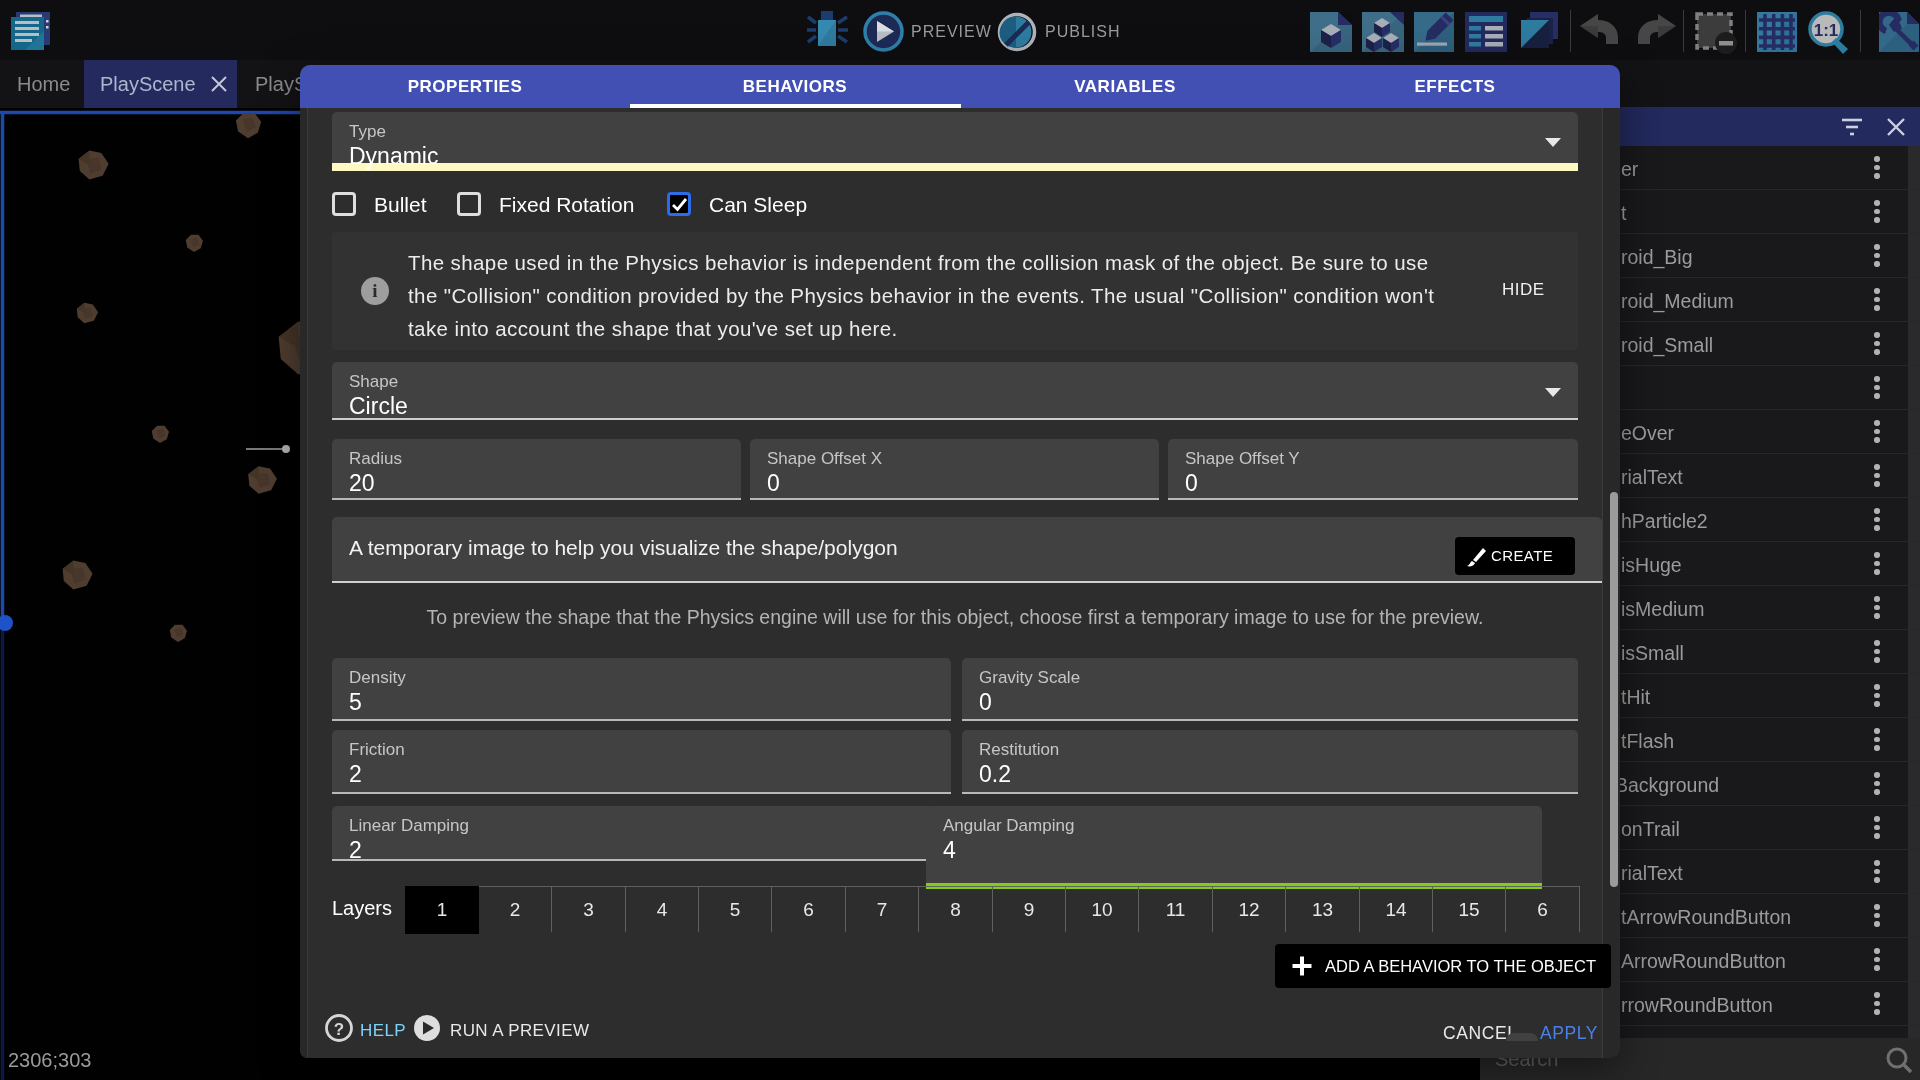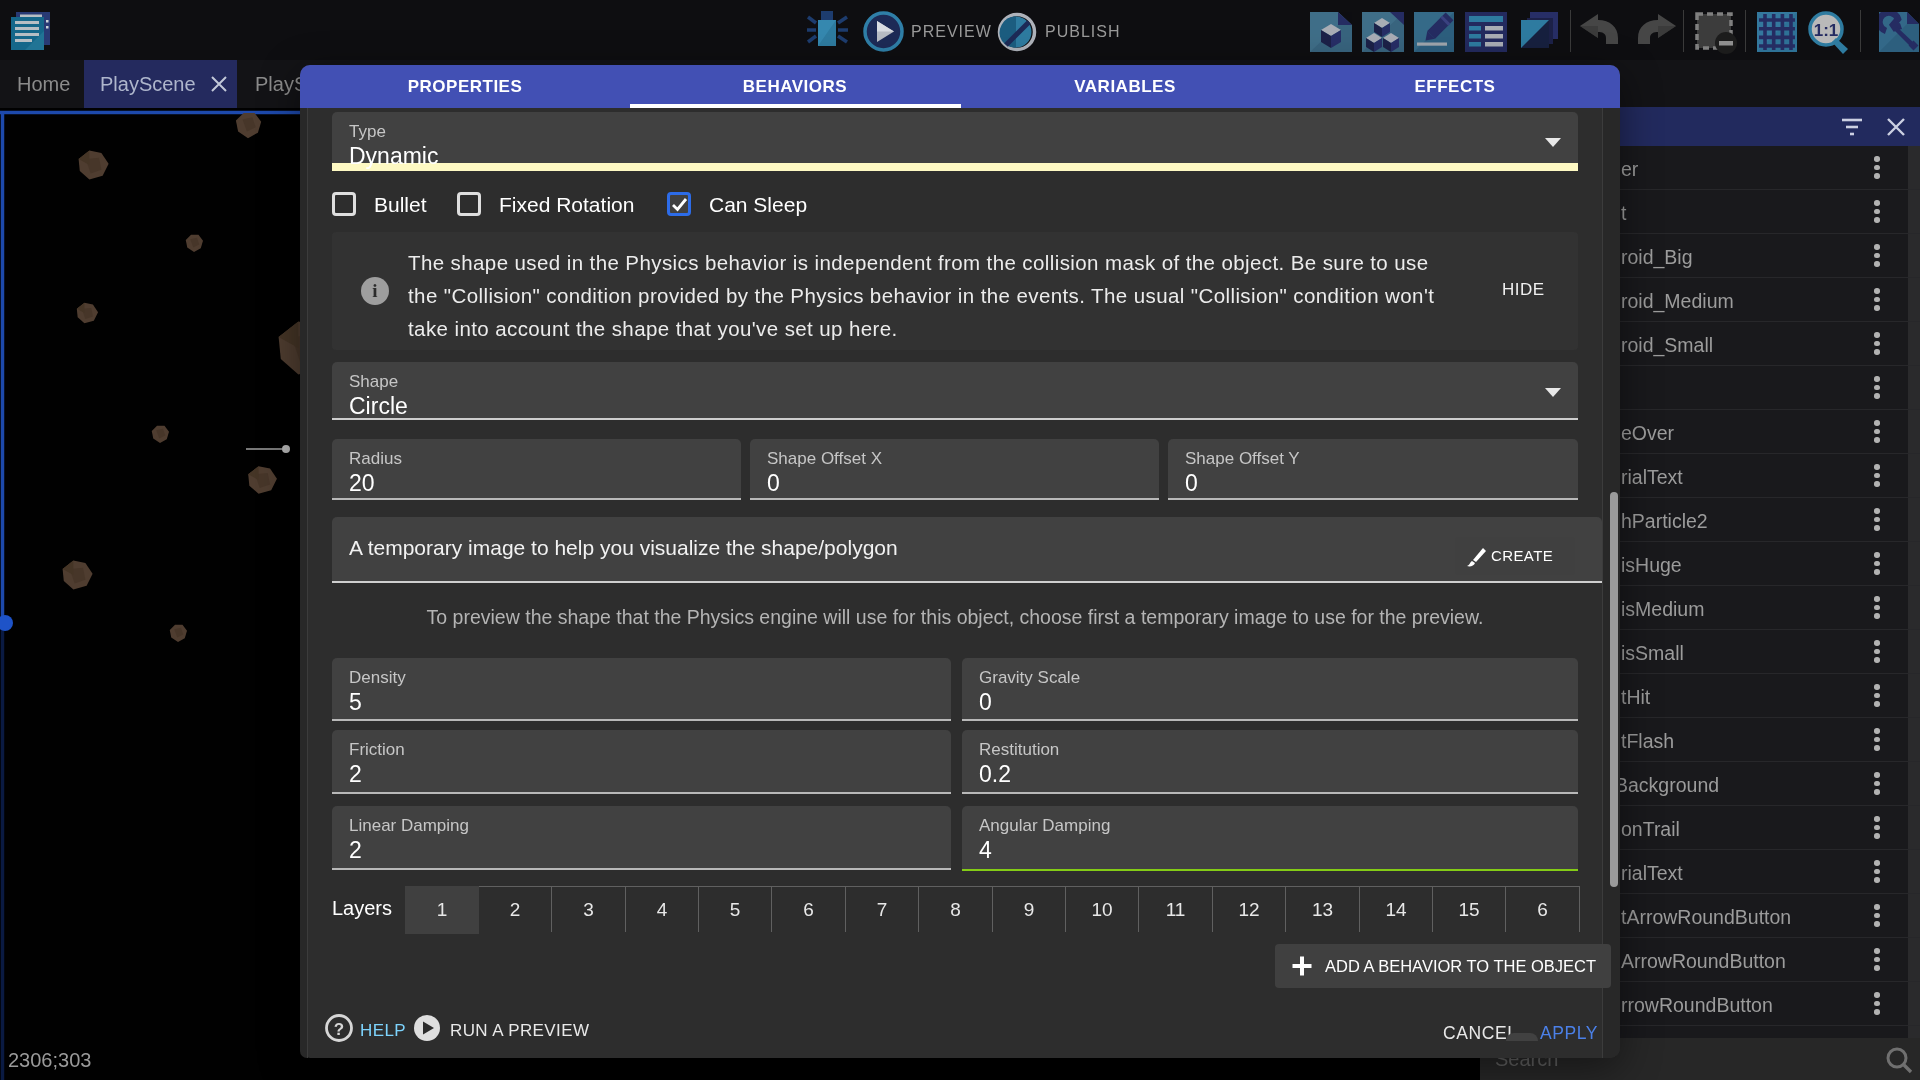--- a/index.html
+++ b/index.html
@@ -31,21 +31,21 @@
     border-radius:10px 10px 0 0; }
   .dtab { position:absolute; top:0; width:330px; height:43px; line-height:43px; text-align:center;
     color:#fff; font-size:17px; font-weight:bold; letter-spacing:.5px; }
   .fld { position:absolute; background:#414141; border-radius:5px 5px 0 0; }
   .flbl { position:absolute; left:17px; top:10px; font-size:17px; color:#c6c6c6; }
   .fval { position:absolute; left:17px; top:31px; font-size:23px; color:#fff; }
   .caret { position:absolute; width:0; height:0; border-left:8px solid transparent;
     border-right:8px solid transparent; border-top:9px solid #e8e8e8; }
   .cb { position:absolute; width:24px; height:24px; border:3px solid #dedede; border-radius:4px; }
   .cblbl { position:absolute; font-size:21px; color:#fff; top:0; }
-  .blue { background:#404040; }
+  .blue { background:#000000; }
   .lcell { position:absolute; top:0; height:45px; line-height:45px; text-align:center;
     font-size:19px; color:#e8e8e8; border-right:1px solid #606060; }
 </style>
 </head>
 <body>
 <div id="stage">
   <div class="abs" id="toolbar">
 
     <svg class="abs" style="left:10px;top:11px" width="42" height="40" viewBox="0 0 42 40">
       <rect x="6" y="1" width="34" height="33" fill="#283a74"></rect>
@@ -535,25 +535,25 @@
         <div class="fval">0</div>
     </div>
     <div class="fld" style="left:32px;top:665px;width:619px;height:64px;border-bottom:2px solid #b8b8b8">
       <div class="flbl">Friction</div>
         <div class="fval">2</div>
     </div>
     <div class="fld" style="left:662px;top:665px;width:616px;height:64px;border-bottom:2px solid #b8b8b8">
       <div class="flbl">Restitution</div>
         <div class="fval">0.2</div>
     </div>
-    <div class="fld" style="left:32px;top:741px;width:619px;height:64px;border-bottom:2px solid #b8b8b8">
+    <div class="fld" style="left:32px;top:741px;width:619px;height:55px;border-bottom:2px solid #b8b8b8">
       <div class="flbl">Linear Damping</div>
         <div class="fval">2</div>
     </div>
-    <div class="fld" style="left:662px;top:741px;width:616px;height:65px;border-bottom:2px solid #84cc16">
+    <div class="fld" style="left:626px;top:741px;width:616px;height:83px;border-bottom:6px solid #84cc16">
       <div class="flbl">Angular Damping</div>
         <div class="fval">4</div>
     </div>
 
     <div class="abs" style="left:32px;top:832px;font-size:20px;color:#fff">Layers</div>
     <div class="abs" id="layers" style="left:105px;top:821px;width:1175px;height:46px;border-top:1px solid #606060">
       <div class="lcell blue" style="left:0;top:-1px;width:74px;height:48px;line-height:48px;border-right:none">1</div>
       <div class="lcell" style="left:74px;width:73px">2</div>
       <div class="lcell" style="left:147px;width:74px">3</div>
       <div class="lcell" style="left:221px;width:73px">4</div>

